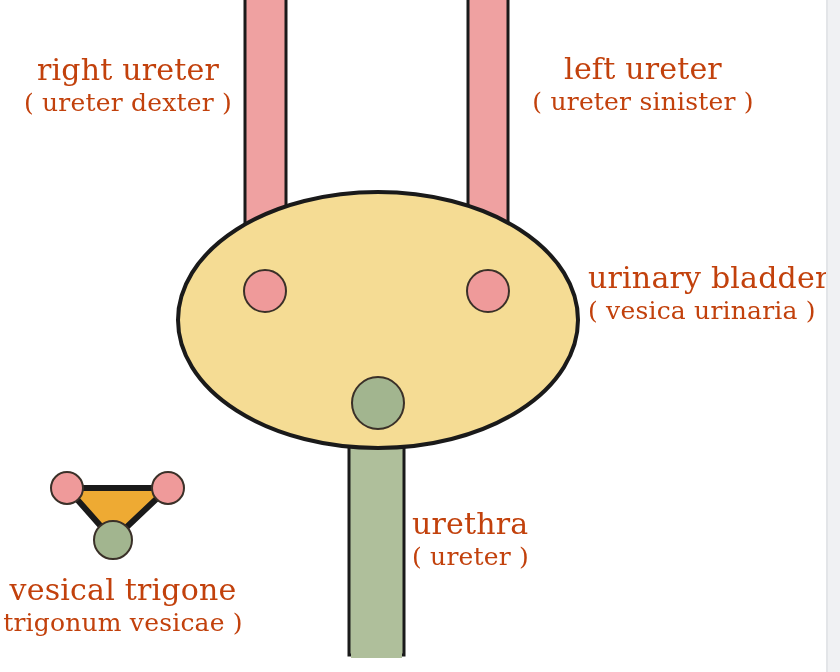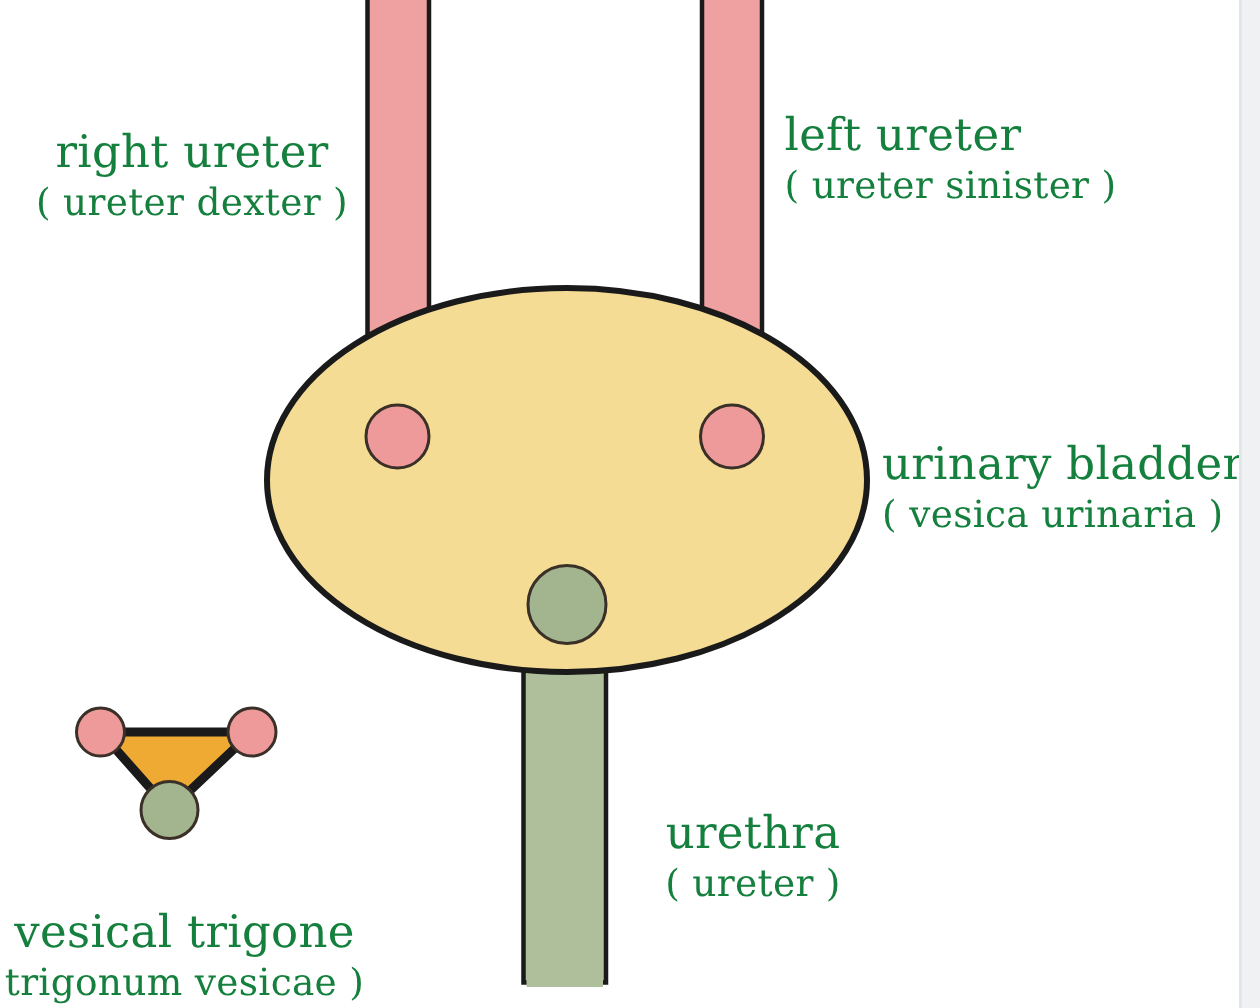--- a/index.html
+++ b/index.html
@@ -47,22 +47,21 @@
     width: 2px;
     height: 672px;
     background: #e3e5e8;
   }
 
   
   .label {
     position: absolute;
     line-height: 1.20;
     white-space: nowrap;
-    color: #15803d;
-    margin-top: 32px;
+    color: #c2410c;
     -webkit-font-smoothing: antialiased;
   }
   .label .term {
     display: block;
     font-size: 30px;
     letter-spacing: 0.2px;
   }
   .label .latin {
     display: block;
     font-size: 25px;
@@ -72,35 +71,35 @@
   .label.left   { text-align: left; }
 
   #label-right-ureter {
     left: 18px;
     top: 52px;
     width: 220px;
     text-align: center;
   }
   #label-left-ureter {
     left: 523px;
-    top: 41px;
+    top: 51px;
     width: 240px;
-    text-align: left;
+    text-align: center;
   }
   #label-urinary-bladder {
     left: 588px;
     top: 260px;
     width: 248px;
     text-align: left;
   }
   #label-urethra {
     left: 412px;
     top: 506px;
     width: 180px;
-    text-align: center;
+    text-align: left;
   }
   #label-vesical-trigone {
     left: -8px;
     top: 572px;
     width: 262px;
     text-align: center;
   }
 </style>
 </head>
 <body>

